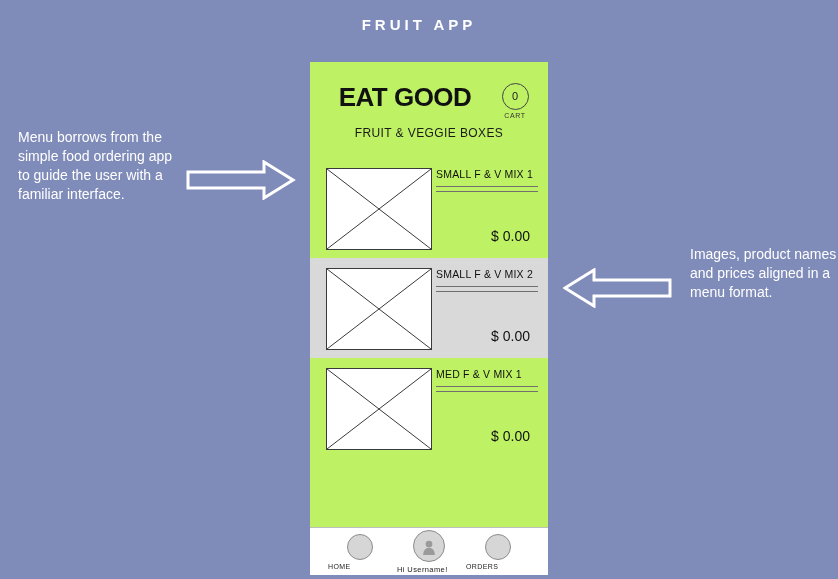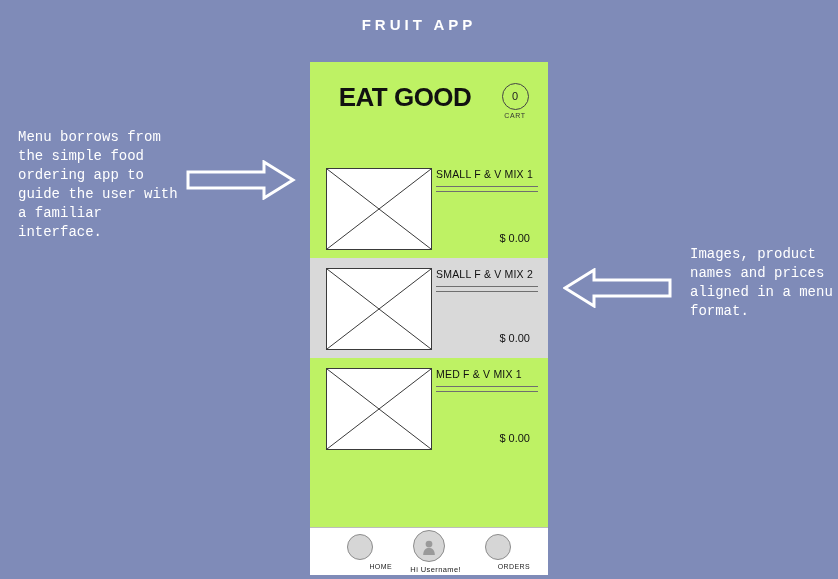--- a/index.html
+++ b/index.html
@@ -132,41 +132,41 @@
   }
   .rule {
     height: 1px;
     background: #6f6f6f;
     margin-top: 4px;
   }
   .price {
     position: absolute;
     right: 8px;
     bottom: 4px;
-    font-size: 11px;
+    font-size: 14px;
     color: #111111;
   }
 
   
   .bottom-nav {
     position: absolute;
     left: 0;
     bottom: 0;
     width: 238px;
     height: 48px;
     background: #ffffff;
     border-top: 1px solid #bdbdbd;
     display: flex;
     align-items: center;
     justify-content: space-between;
     padding: 0 18px;
     box-sizing: border-box;
   }
   .nav-item {
-    text-align: right;
+    text-align: left;
     width: 64px;
   }
   .nav-circle {
     width: 24px;
     height: 24px;
     border-radius: 50%;
     background: #d6d6d6;
     border: 1px solid #8c8c8c;
     margin: 0 auto;
   }
@@ -189,21 +189,20 @@
     white-space: nowrap;
   }
   .nav-label.user { font-size: 7.5px; }
 
   
   .annotation {
     position: absolute;
     color: #ffffff;
     font-size: 14px;
     line-height: 19px;
-    font-family: Liberation Mono, monospace;
   }
   .annotation-left {
     left: 18px;
     top: 128px;
     width: 160px;
   }
   .annotation-right {
     left: 690px;
     top: 245px;
     width: 150px;
@@ -222,20 +221,21 @@
 <div class="phone">
 
   <div class="phone-header">
     <div class="brand">EAT GOOD</div>
     <div class="cart">
       <div class="cart-circle">0</div>
       <div class="cart-label">CART</div>
     </div>
   </div>
 
+  <div class="section-header">FRUIT &amp; VEGGIE BOXES</div>
 
   <div class="product-list">
 
     <div class="product-row">
       <div class="thumb">
         <svg width="104" height="80" viewBox="0 0 104 80">
           <line x1="0" y1="0" x2="104" y2="80" stroke="#3a3a3a" stroke-width="1"></line>
           <line x1="104" y1="0" x2="0" y2="80" stroke="#3a3a3a" stroke-width="1"></line>
         </svg>
       </div>

